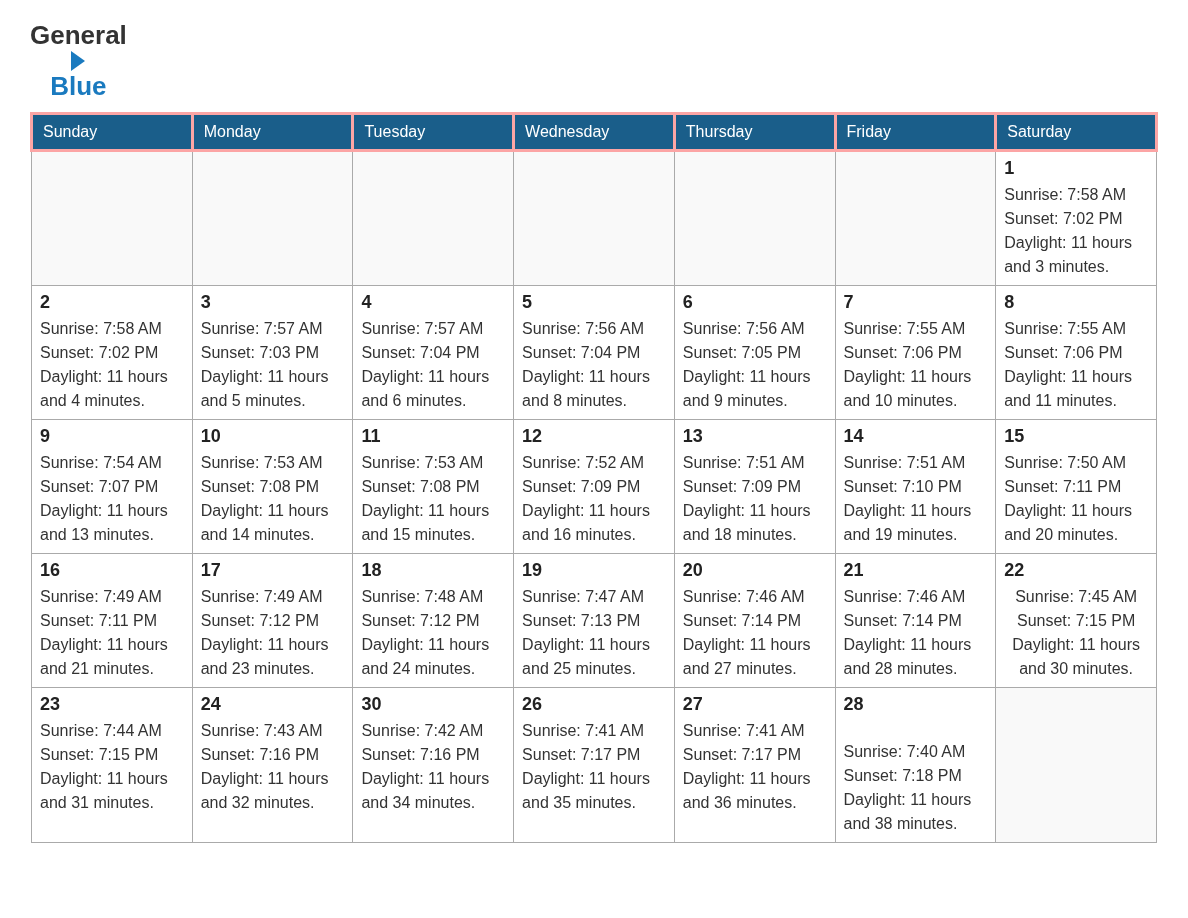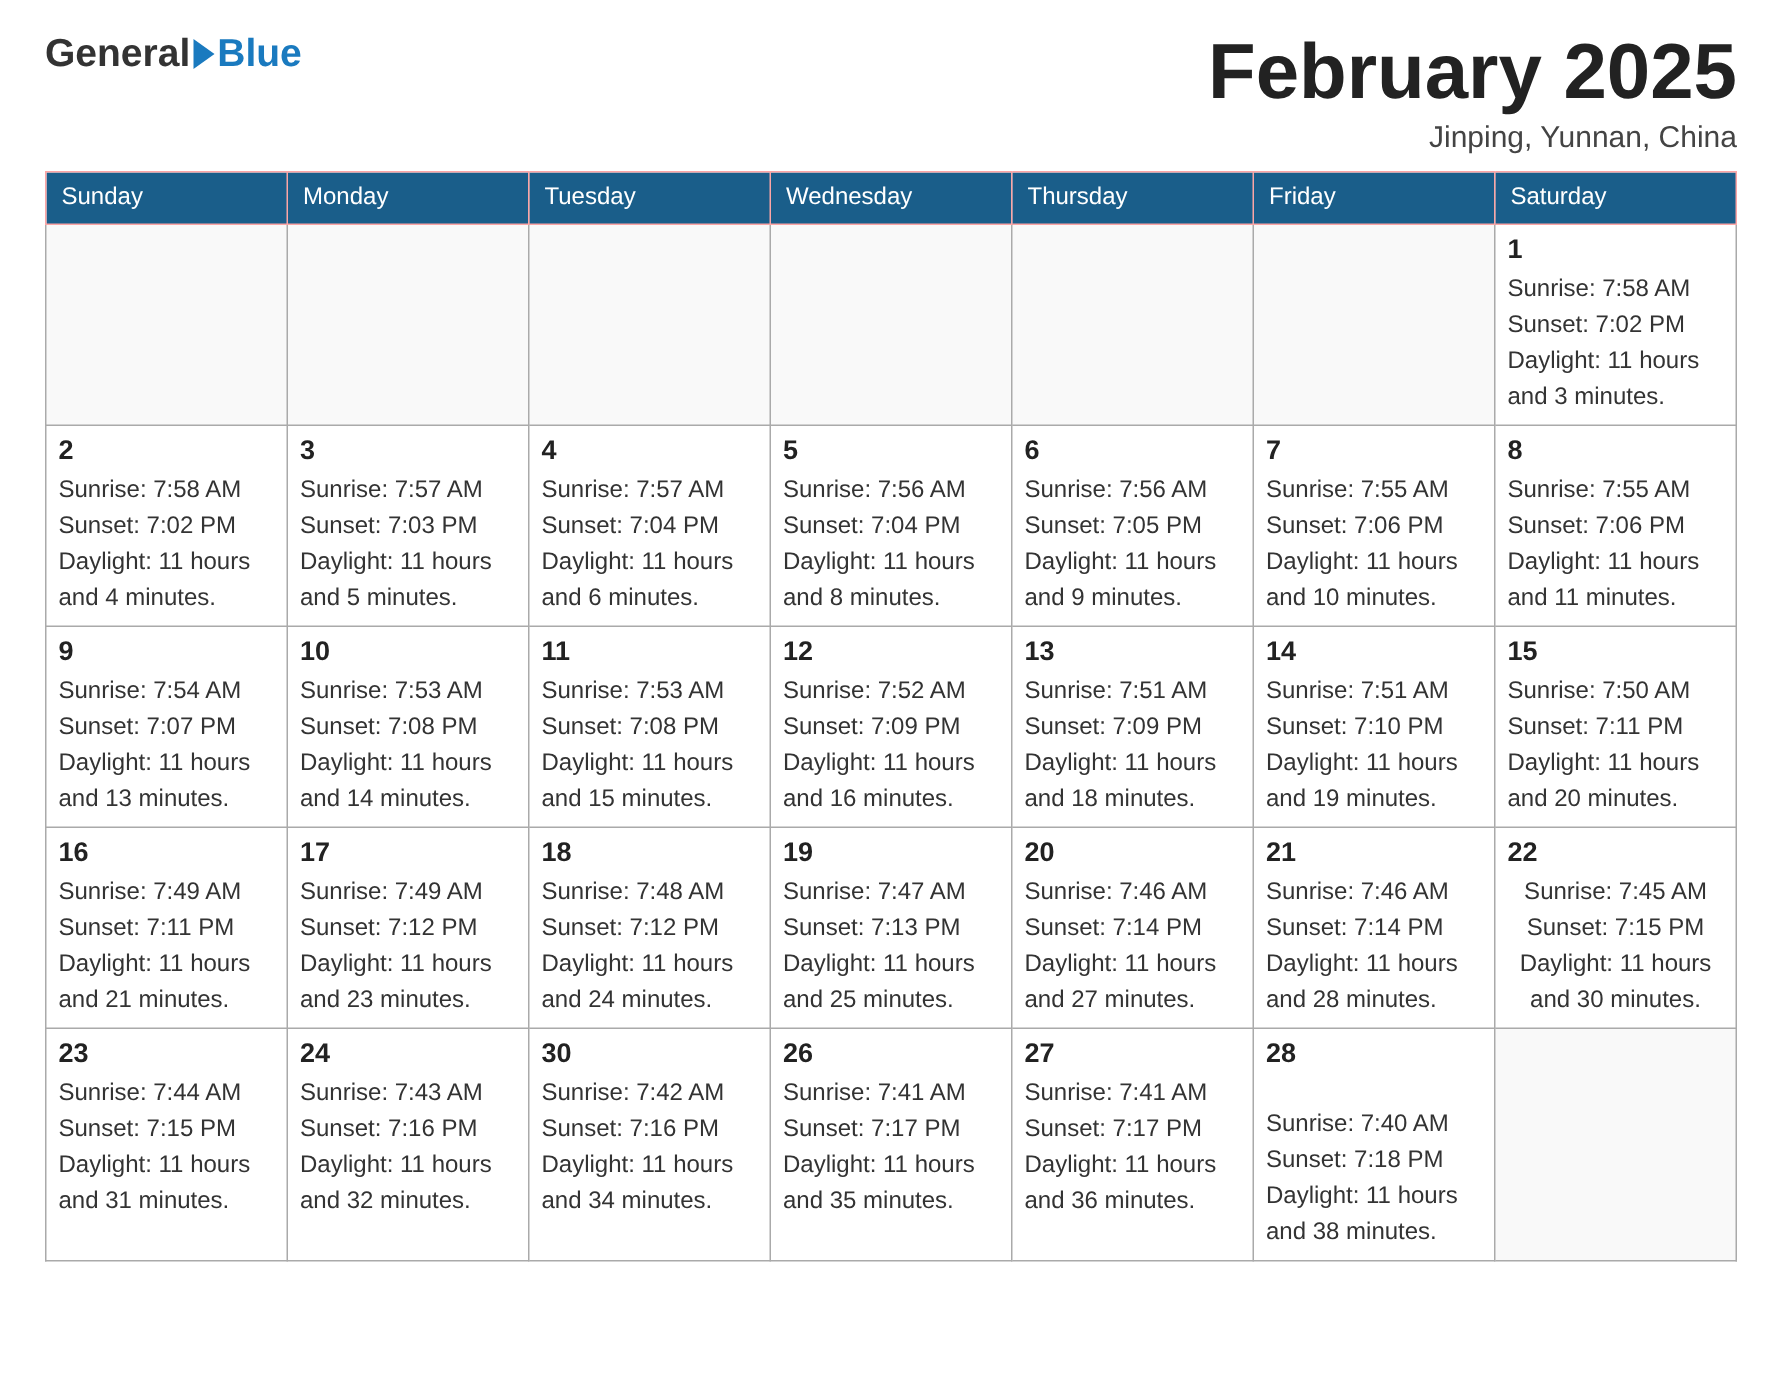--- a/index.html
+++ b/index.html
@@ -20,20 +20,21 @@
       display: flex;
       flex-direction: column;
       align-items: flex-start;
     }
     .logo-text {
       display: flex;
       align-items: center;
       font-size: 26px;
       font-weight: bold;
       color: #333;
+      flex-direction: column;
     }
     .logo-general { color: #333; }
     .logo-arrow {
       display: inline-block;
       width: 0;
       height: 0;
       border-left: 14px solid #1a7abf;
       border-top: 10px solid transparent;
       border-bottom: 10px solid transparent;
       margin: 0 2px;
@@ -57,21 +58,21 @@
       border-collapse: collapse;
       margin-top: 10px;
     }
     .calendar th {
       background: #1a5e8a;
       color: #fff;
       text-align: left;
       padding: 8px 10px;
       font-size: 16px;
       font-weight: normal;
-      border: 1px solid #fca5a5;
+      border: 3px solid #fca5a5;
     }
     .calendar td {
       vertical-align: top;
       border: 1px solid #aaa;
       padding: 6px 8px;
       width: 14.28%;
       min-height: 100px;
     }
     .day-number {
       font-size: 18px;
@@ -95,24 +96,20 @@
 </head>
 <body>
 
 <div class="header">
   <div class="logo">
     <div class="logo-text">
       <span class="logo-general">General</span>
       <span class="logo-arrow"></span>
       <span class="logo-blue">Blue</span>
     </div>
-  </div>
-  <div class="title-block">
-    <div class="month-title">February 2025</div>
-    <div class="subtitle">Jinping, Yunnan, China</div>
   </div>
 </div>
 
 <table class="calendar">
   <thead>
     <tr>
     <th>Sunday</th>
         <th>Monday</th>
         <th>Tuesday</th>
         <th>Wednesday</th>

